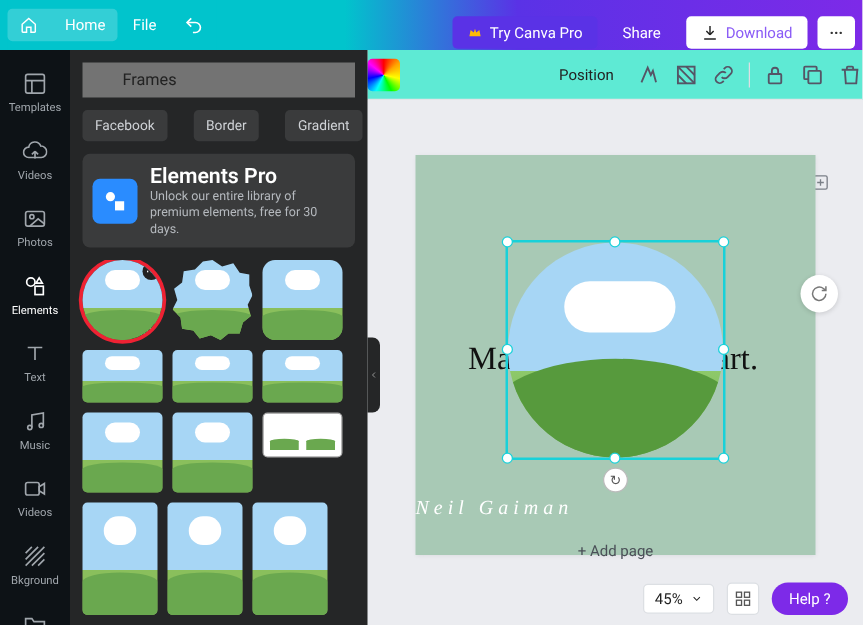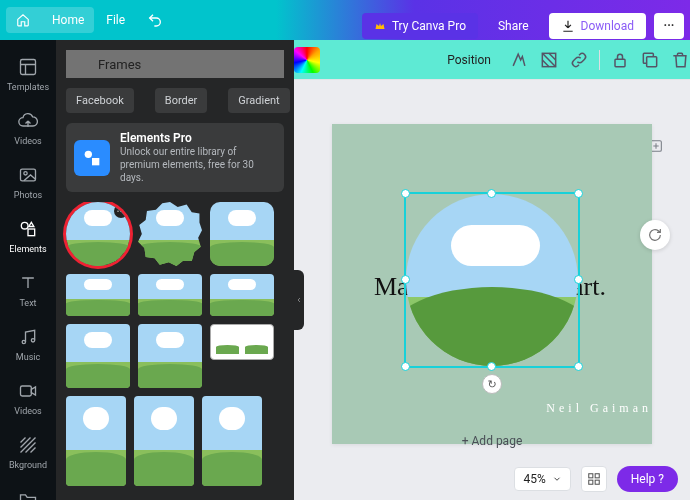--- a/index.html
+++ b/index.html
@@ -31,21 +31,21 @@
   
   .panel { width: 238px; background: #252627; color: #fff; display: flex; flex-direction: column; position: relative; }
   .panel-search { padding: 10px; }
   .search-box { background: #737373; border-radius: 0; display: flex; align-items: center; padding: 6px 8px; gap: 24px; }
   .search-box input { flex: 1; border: none; outline: none; font-size: 13px; color: #222; background: transparent; }
   .chips { display: flex; gap: 21px; padding: 0 10px 10px; overflow:hidden; }
   .chip { background: #3a3b3c; color: #cfd2d6; font-size: 11px; padding: 6px 10px; border-radius: 4px; cursor: pointer; white-space: nowrap; }
 
   .promo { margin: 0 10px 10px; background: #3a3b3c; border-radius: 6px; padding: 8px; display: flex; gap: 10px; align-items:center; }
   .promo-icon { width: 36px; height: 36px; background:#2a8cff; border-radius:6px; display:flex; align-items:center; justify-content:center; color:#fff; flex-shrink:0; }
-  .promo-title { font-size: 12px; font-weight: 600; }
+  .promo-title { font-size: 17px; font-weight: 600; }
   .promo-sub { font-size: 10px; color: #b5b9be; line-height:1.3; }
 
   .results { flex: 1; overflow: auto; padding: 0 10px 10px; }
   .grid { display: flex; flex-wrap: wrap; gap: 8px; }
   .frame { background: #7db36a; border-radius: 4px; position: relative; cursor: pointer; overflow:hidden; }
   .frame.sky { background: linear-gradient(#a7d6f5 60%, #8abf5c 60%); }
   .f-cloud::before { content:''; position:absolute; top:12%; left:28%; width:44%; height:26%; background:#fff; border-radius:50px; }
   .f-green::after { content:''; position:absolute; bottom:0; left:0; right:0; height:38%; background:#6aa84f; border-radius:50% 50% 0 0 / 22% 22% 0 0; }
   .circle-mask { border-radius:50%; box-shadow:0 0 0 3px #e23; }
   .badge { position:absolute; bottom:0; right:0; background:#111; color:#fff; font-size:8px; padding:2px 4px; border-radius:3px; }
@@ -61,21 +61,21 @@
   .pos-btn { font-size: 12px; color: #222; padding: 4px 8px; border-radius:4px; cursor:pointer; }
   .ctx-ico { width:20px; height:20px; color:#556; cursor:pointer; }
   .ctx-div { width:1px; height:20px; background:#dcdfe3; }
 
   .stage-wrap { flex:1; position:relative; overflow:auto; display:flex; justify-content:center; align-items:flex-start; padding:14px 14px 80px; }
   .page-tools { position:absolute; top:58px; right:26px; display:flex; gap:12px; color:#7a7f87; }
   .page { width: 320px; height: 320px; background:#a8c9b5; position:relative; box-shadow:0 1px 4px rgba(0,0,0,.08); margin-top:30px; }
   .page-text { position:absolute; font-family: Georgia, 'Times New Roman', serif; color:#111; }
   .tl { left:42px; top:148px; font-size:26px; }
   .tr { right:46px; top:148px; font-size:26px; }
-  .author { left:0; right:0; bottom:28px; text-align:right; letter-spacing:4px; font-size:12px; color:#fff; font-family: Georgia, serif; }
+  .author { left:0; right:0; bottom:28px; text-align:left; letter-spacing:4px; font-size:16px; color:#fff; font-family: Georgia, serif; font-style: italic; }
 
   .sel-frame { position:absolute; left:72px; top:68px; width:176px; height:176px; border:2px solid #18d1d9; }
   .sel-frame .circle { position:absolute; inset:0; border-radius:50%; overflow:hidden; }
   .sel-frame .skyc { position:absolute; inset:0; background:linear-gradient(#a7d6f5 60%,#8ec96a 60%,#6aa84f 100%); }
   .sel-frame .cloud { position:absolute; top:18%; left:26%; width:52%; height:24%; background:#fff; border-radius:60px; }
   .sel-frame .hill { position:absolute; bottom:0; left:-10%; width:120%; height:46%; background:#579a3d; border-radius:50% 50% 0 0 / 60% 60% 0 0; }
   .handle { position:absolute; width:9px; height:9px; background:#fff; border:1px solid #18d1d9; border-radius:50%; }
   .h-nw{top:-5px;left:-5px}.h-ne{top:-5px;right:-5px}.h-sw{bottom:-5px;left:-5px}.h-se{bottom:-5px;right:-5px}
   .h-n{top:-5px;left:calc(50% - 5px)}.h-s{bottom:-5px;left:calc(50% - 5px)}.h-w{left:-5px;top:calc(50% - 5px)}.h-e{right:-5px;top:calc(50% - 5px)}
   .sync { position:absolute; left:calc(50% - 10px); bottom:-28px; width:20px; height:20px; border:1px solid #bbb; border-radius:50%; display:flex; align-items:center; justify-content:center; background:#fff; color:#555; font-size:11px; }

